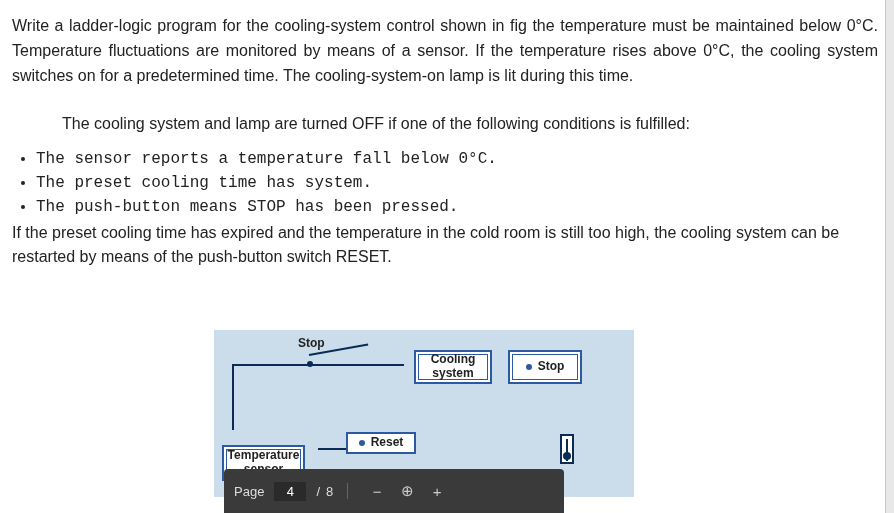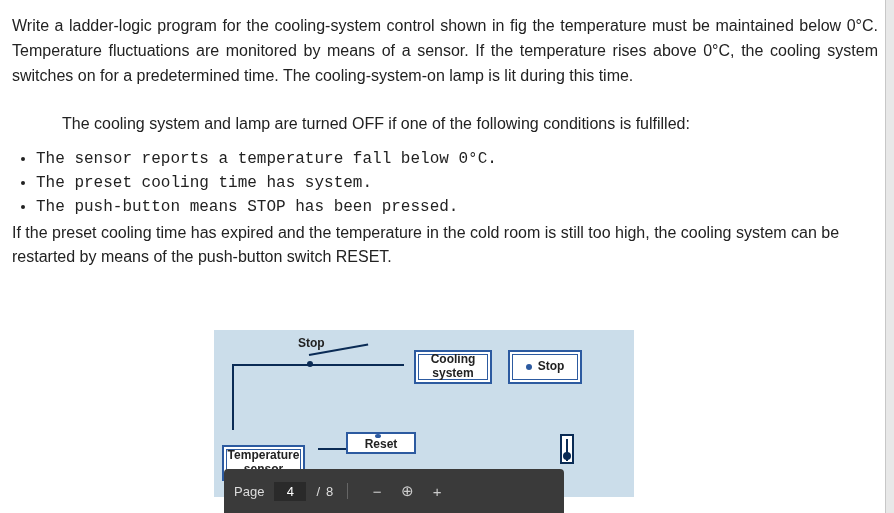--- a/index.html
+++ b/index.html
@@ -58,21 +58,21 @@
   .switch {
     position: absolute;
     left: 60px; top: 26px;
     width: 130px; height: 16px;
   }
   .switch .base { position:absolute; left:0; top:8px; width:100%; height:2px; background:#0a2b55; }
   .switch .lever { position:absolute; left:35px; top:-2px; width:60px; height:2px; background:#0a2b55; transform: rotate(-10deg); transform-origin: left center; }
   .switch .pivot { position:absolute; left:33px; top:5px; width:6px; height:6px; background:#0a2b55; border-radius:50%; }
 
   .sensor-box { left: 8px; top: 115px; width: 83px; height: 36px; }
-  .reset-box  { left: 132px; top: 102px; width: 70px; height: 22px; flex-direction: column; }
+  .reset-box  { left: 132px; top: 102px; width: 70px; height: 22px; flex-direction: row; }
   .reset-box .dot { width:6px; height:6px; border-radius:50%; background:#2c5aa0; margin-right:6px; }
   .cool-box   { left: 200px; top: 20px; width: 78px; height: 34px; }
   .lamp-box   { left: 294px; top: 20px; width: 74px; height: 34px; flex-direction: row; }
   .lamp-box .dot { width:6px; height:6px; border-radius:50%; background:#2c5aa0; margin-right:6px; }
 
   .therm {
     position: absolute;
     left: 346px; top: 104px;
     width: 14px; height: 30px;
     border: 2px solid #0a2b55;

